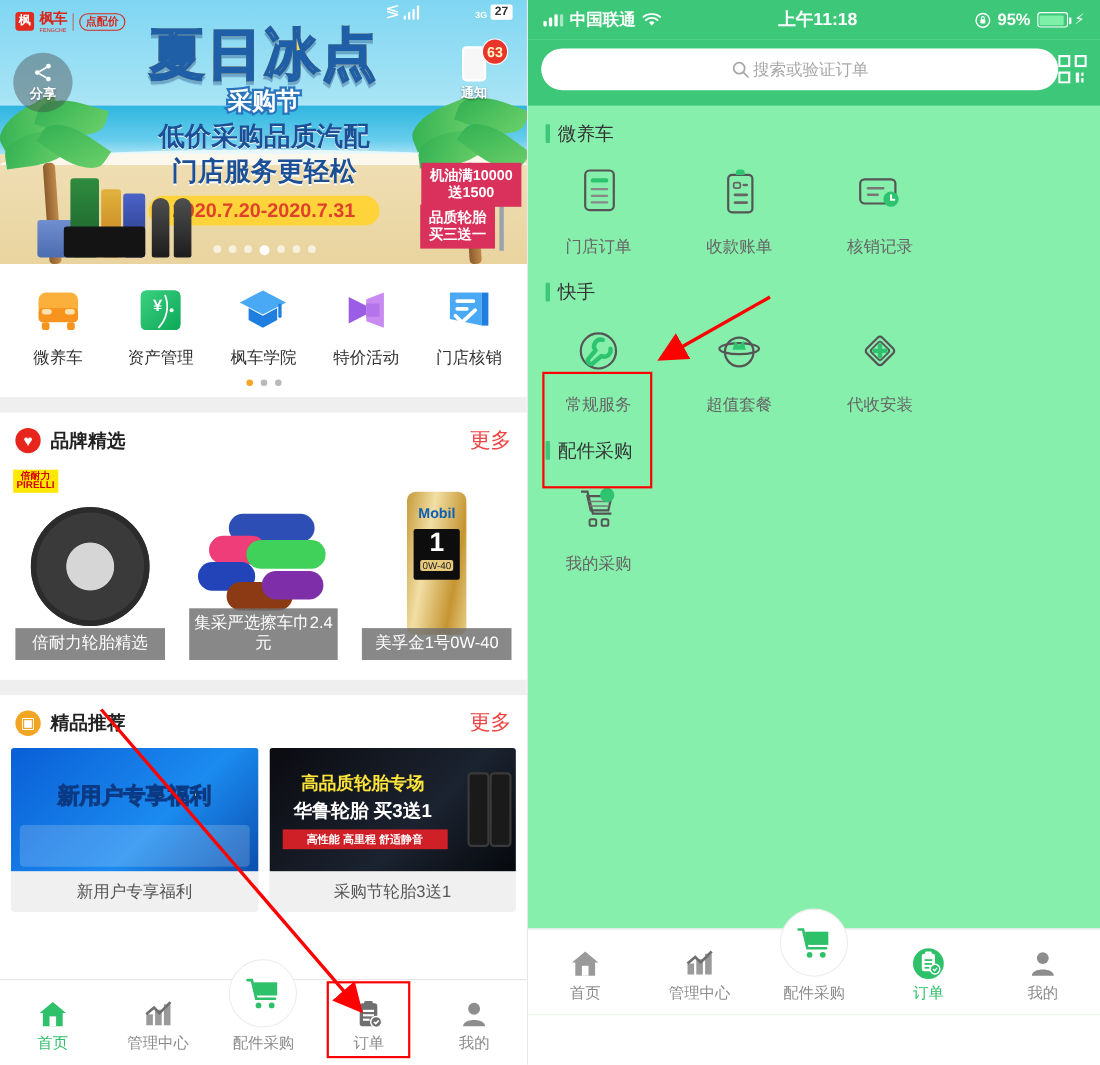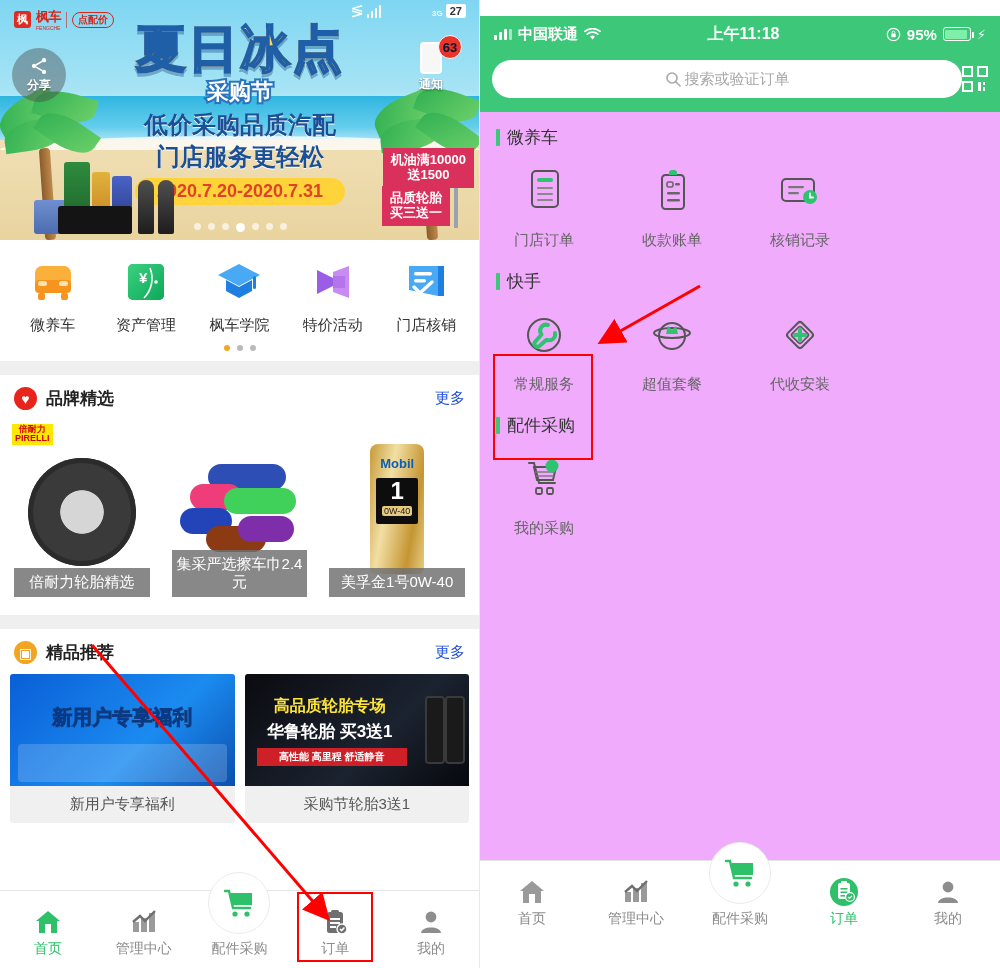--- a/index.html
+++ b/index.html
@@ -74,21 +74,21 @@
   .notify-btn{
     position:absolute; right:26px; top:42px; width:46px;height:52px;
     display:flex;flex-direction:column;align-items:center;z-index:7;
   }
   .phone-glyph{
     width:22px;height:32px;border:2px solid #fff;border-radius:4px;background:#f7f7f7;
   }
   .notify-btn .lbl{font-size:12px;color:#fff;font-weight:bold;margin-top:2px;text-shadow:0 1px 2px rgba(0,0,0,.5);}
   .notify-badge{
     position:absolute; right:-8px; top:-7px; min-width:24px;height:24px;border-radius:12px;
-    background:#e8342a;color:#0f172a;font-size:13px;font-weight:bold;
+    background:#e8342a;color:#fef9c3;font-size:13px;font-weight:bold;
     display:flex;align-items:center;justify-content:center;border:1.5px solid #fff;
   }
   .sys-hud{
     position:absolute; right:14px; top:4px; display:flex;align-items:flex-end;gap:3px;z-index:8;
   }
   .bars{display:flex;align-items:flex-end;gap:1.5px;height:13px;}
   .bars i{width:2.5px;background:#fff;display:block;border-radius:1px;}
   .hud-3g{font-size:8px;color:#fff;font-weight:bold;padding-left:48px;}
   .hud-num{
     background:#fff;color:#333;font-size:11px;padding:0 4px;border-radius:2px;line-height:14px;font-weight:bold;
@@ -144,21 +144,21 @@
   .pager{ display:flex;justify-content:center;gap:7px;padding:6px 0 10px;}
   .pager i{width:6px;height:6px;border-radius:50%;background:#b9b9b9;display:block;}
   .pager i.on{background:#f5a623;}
   .gap{height:14px;background:#efefef;}
 
   .sec-head{
     display:flex;align-items:center;padding:12px 14px 10px;
   }
   .sec-ico{width:23px;height:23px;border-radius:50%;margin-right:9px;display:flex;align-items:center;justify-content:center;color:#fff;font-size:14px;}
   .sec-title{font-size:17px;font-weight:bold;color:#222;}
-  .sec-more{margin-left:auto;font-size:15px;color:#1d4ed8;}
+  .sec-more{margin-left:auto;font-size:19px;color:#ef4444;}
 
   .brand-row{display:flex;padding:0 6px 10px;gap:6px;}
   .brand-card{flex:1;position:relative;height:185px;background:#fff;overflow:hidden;}
   .brand-cap{
     position:absolute;left:8px;right:8px;bottom:8px;background:rgba(110,110,110,.82);
     color:#fff;font-size:15px;text-align:center;padding:5px 4px;line-height:1.25;
   }
   .pirelli{
     position:absolute;left:6px;top:4px;background:#ffe800;color:#d40000;font-size:9px;
     font-weight:bold;text-align:center;padding:1px 3px;line-height:1.05;
@@ -203,21 +203,21 @@
   .center-bubble{
     position:absolute;left:50%;transform:translateX(-50%);bottom:34px;width:62px;height:62px;
     border-radius:50%;background:#fff;border:1px solid #ececec;display:flex;align-items:center;justify-content:center;
   }
   .hl-box{
     position:absolute;border:2.5px solid #ff0000;pointer-events:none;
   }
   .arrow-svg{position:absolute;left:0;top:0;pointer-events:none;}
 
   
-  .right-phone{width:520px;height:922px;position:relative;background:#f0abfc;overflow:hidden;margin-top:16px;}
+  .right-phone{width:520px;height:922px;position:relative;background:#86efac;overflow:hidden;}
   .status-bar{
     height:36px;background:#3cc878;display:flex;align-items:center;
     padding:0 14px;color:#fff;font-size:15px;font-weight:bold;
   }
   .sb-left{display:flex;align-items:center;gap:6px;}
   .sb-bars{display:flex;align-items:flex-end;gap:2px;height:11px;}
   .sb-bars i{width:3px;background:#fff;display:block;border-radius:1px;}
   .sb-bars i.dim{background:rgba(255,255,255,.55);}
   .sb-center{flex:1;text-align:center;font-size:16px;}
   .sb-right{display:flex;align-items:center;gap:6px;font-size:15px;}

